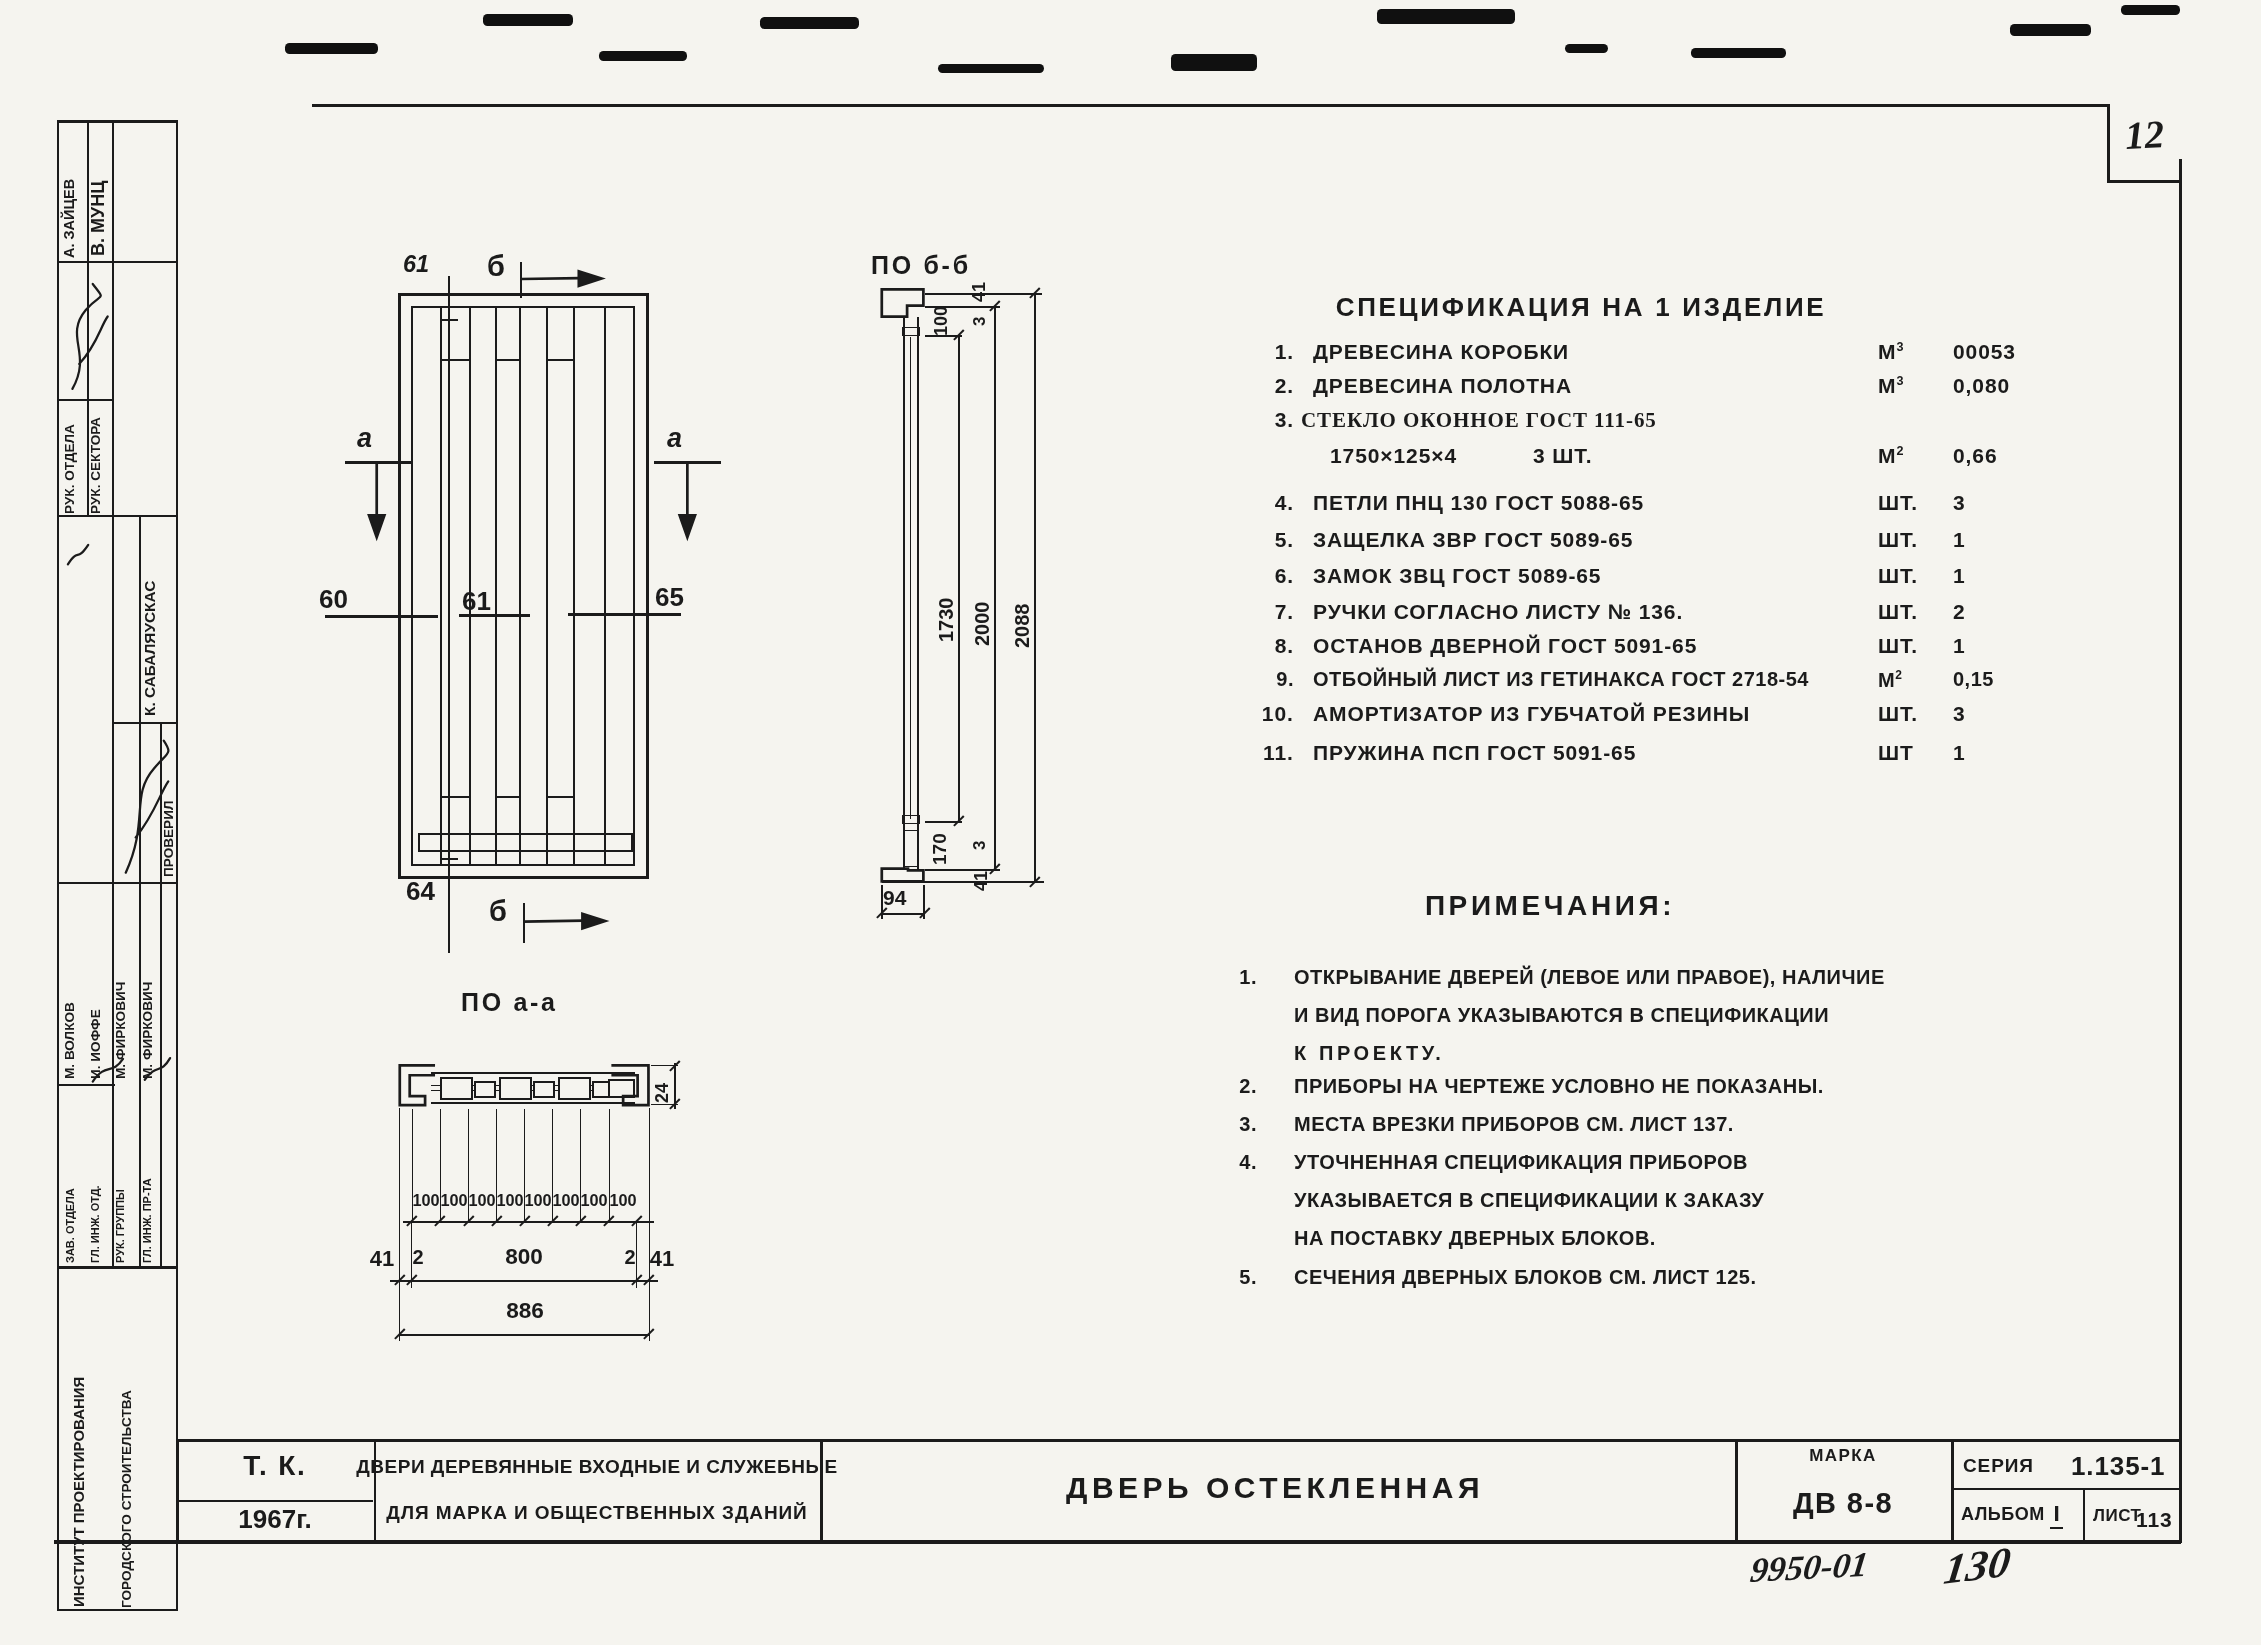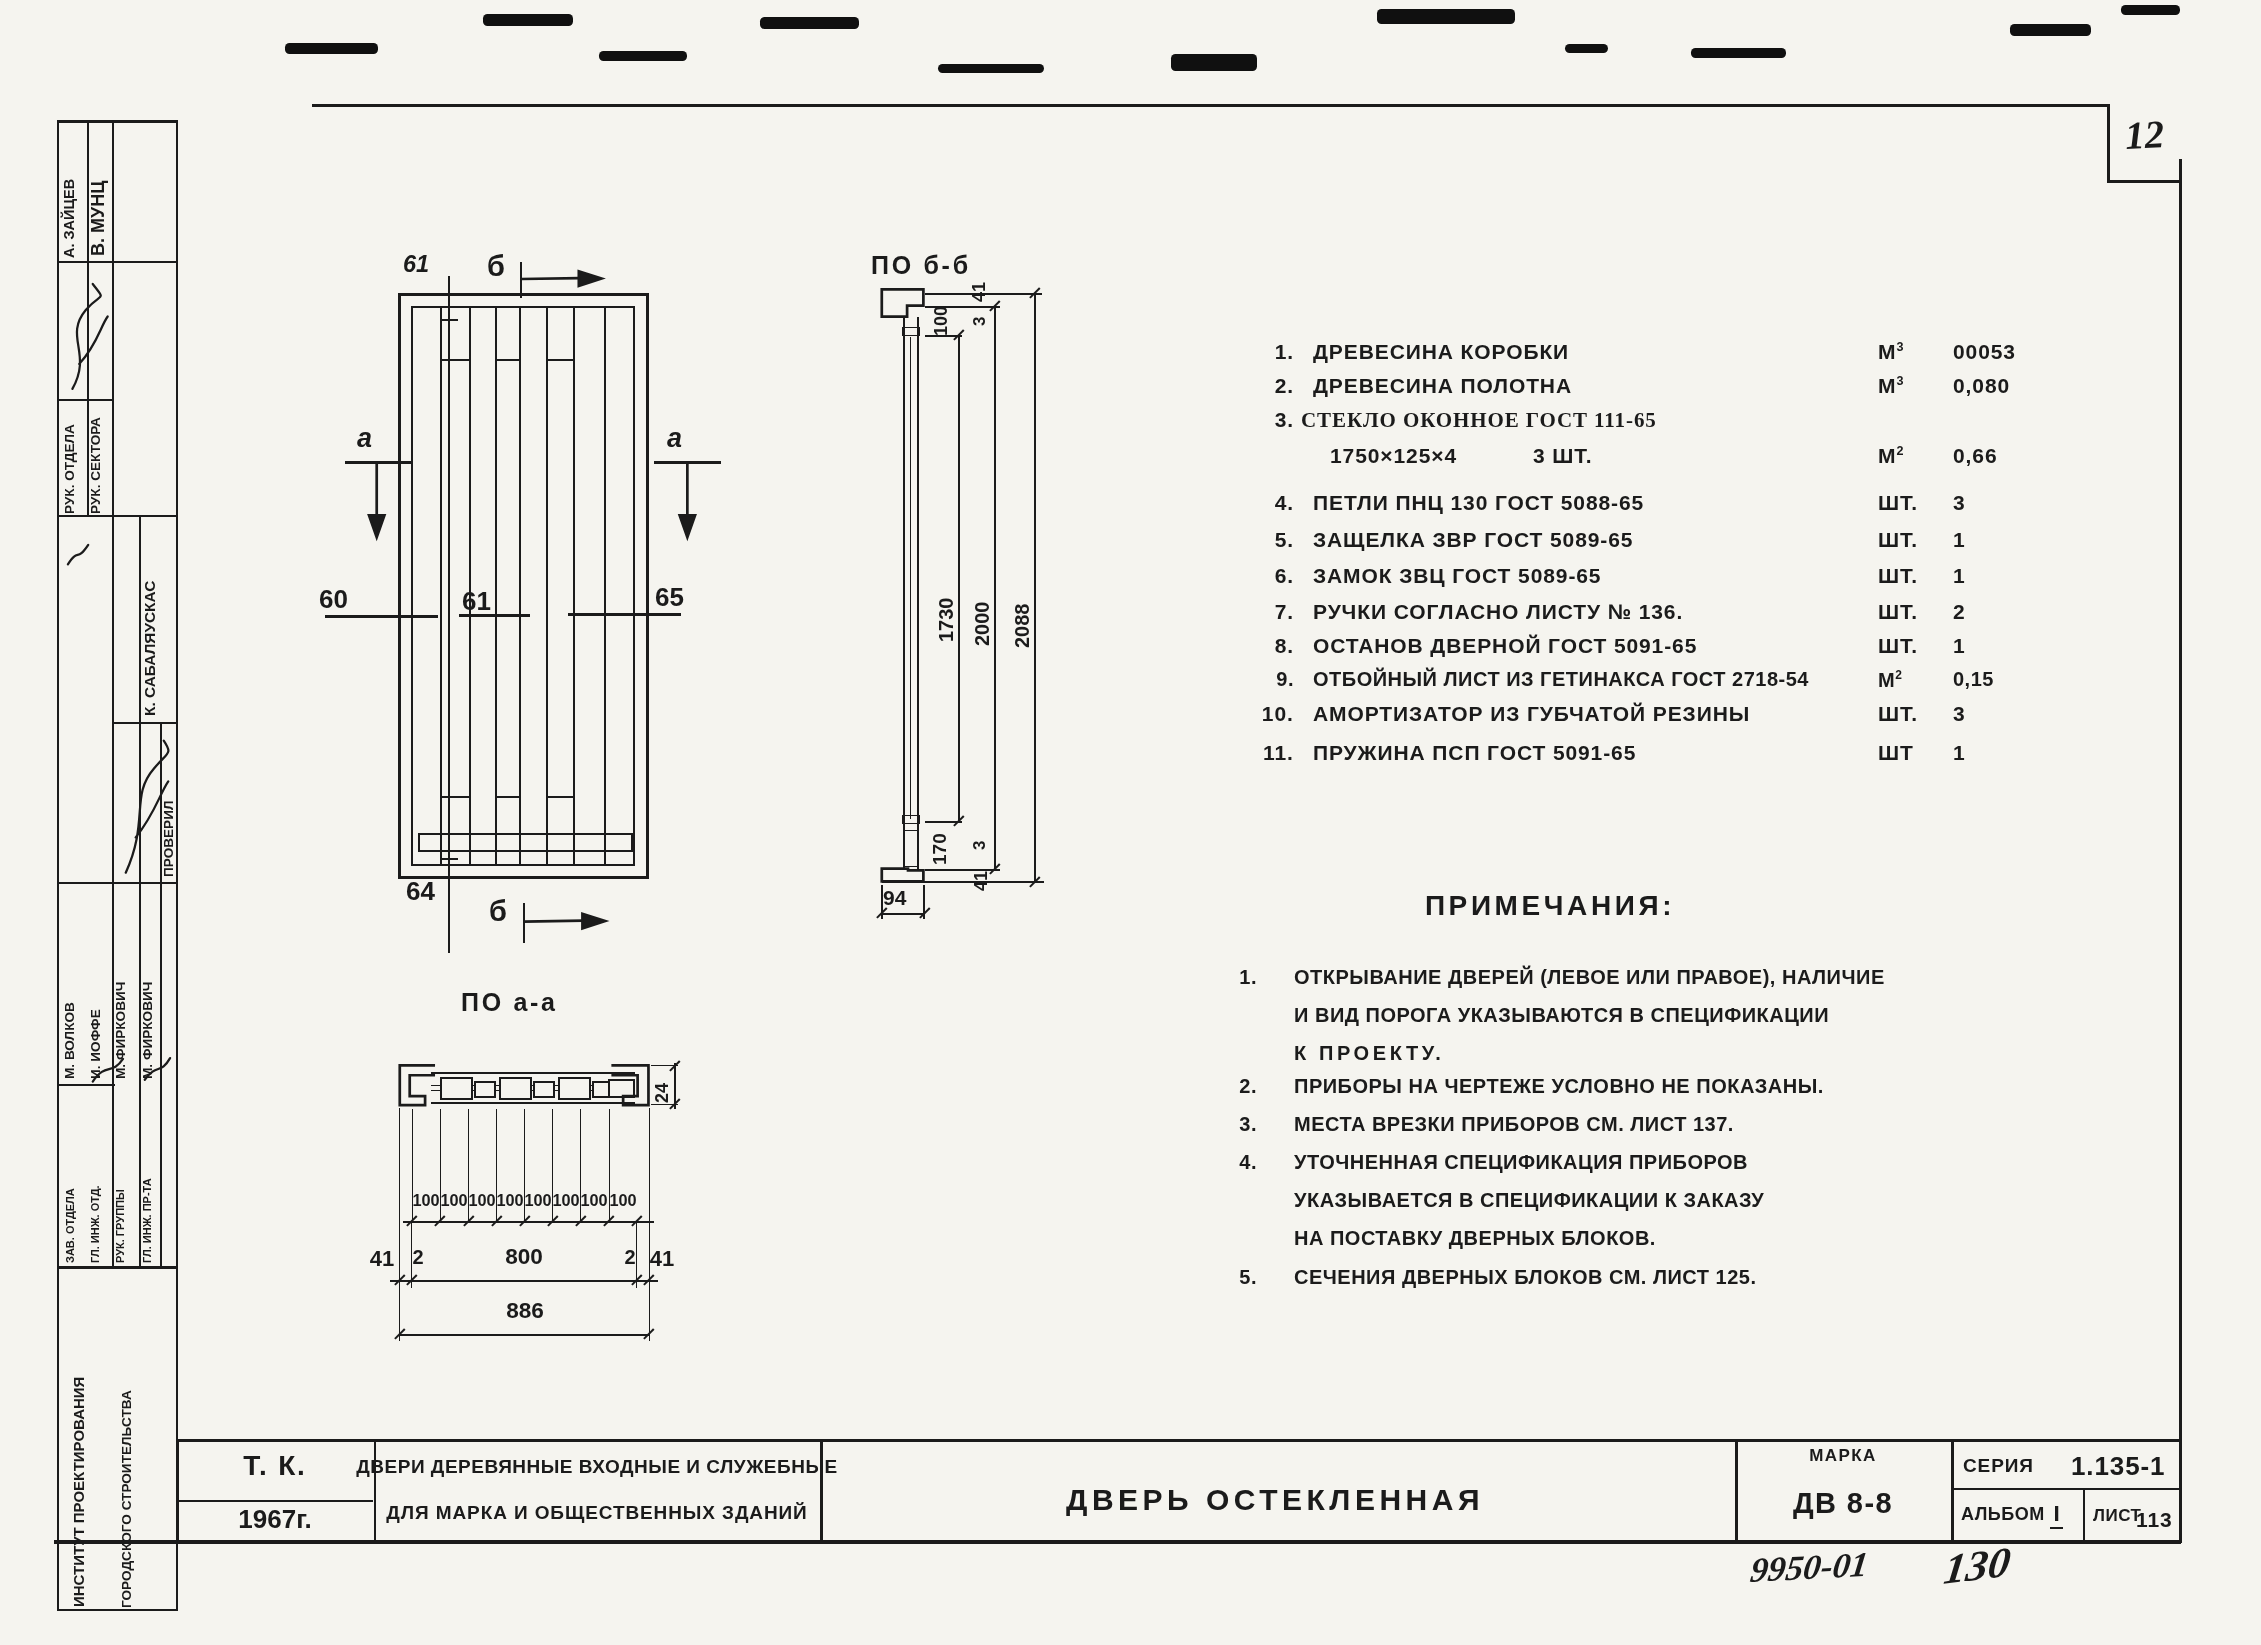--- a/index.html
+++ b/index.html
@@ -227,20 +227,21 @@
   <div class="tick" style="left:393px;top:1279px;"></div>
   <div class="tick" style="left:405px;top:1279px;"></div>
   <div class="tick" style="left:630px;top:1279px;"></div>
   <div class="tick" style="left:642px;top:1279px;"></div>
 
   <div class="ct" style="left:525px;top:1298px;font-size:22.6px;">886</div>
   <div class="ln" style="left:399px;top:1334px;width:251px;height:2.3px;"></div>
   <div class="tick" style="left:393px;top:1333px;"></div>
   <div class="tick" style="left:642px;top:1333px;"></div>
 
+  <div class="ct" style="left:1581px;top:292px;font-size:26px;letter-spacing:2.7px;">СПЕЦИФИКАЦИЯ НА 1 ИЗДЕЛИЕ</div>
 
   <div class="t" style="left:1253px;top:340px;width:841px;font-size:21px;letter-spacing:0.9px;">
     <span class="t" style="left:0;width:41px;text-align:right;">1.</span>
     <span class="t" style="left:60px;">ДРЕВЕСИНА КОРОБКИ</span>
     <span class="t" style="left:625px;"><span>М</span><sup>3</sup></span>
     <span class="t" style="left:700px;">00053</span>
   </div>
   <div class="t" style="left:1253px;top:374px;width:841px;font-size:21px;letter-spacing:0.9px;">
     <span class="t" style="left:0;width:41px;text-align:right;">2.</span>
     <span class="t" style="left:60px;">ДРЕВЕСИНА ПОЛОТНА</span>
@@ -338,21 +339,21 @@
   <div class="ln" style="left:1735px;top:1439px;width:2.7px;height:104px;"></div>
   <div class="ln" style="left:1951px;top:1439px;width:2.7px;height:104px;"></div>
   <div class="ln" style="left:2083px;top:1489px;width:2.3px;height:54px;"></div>
   <div class="ln" style="left:176px;top:1500px;width:197px;height:2.3px;"></div>
   <div class="ln" style="left:1951px;top:1488px;width:231px;height:2.3px;"></div>
 
   <div class="ct" style="left:275px;top:1450px;font-size:28px;letter-spacing:1.8px;">Т. К.</div>
   <div class="ct" style="left:275px;top:1504px;font-size:26px;">1967г.</div>
   <div class="ct" style="left:597px;top:1456px;font-size:19px;letter-spacing:0.5px;">ДВЕРИ ДЕРЕВЯННЫЕ ВХОДНЫЕ И СЛУЖЕБНЫЕ</div>
   <div class="ct" style="left:597px;top:1502px;font-size:19px;letter-spacing:0.9px;">ДЛЯ МАРКА И ОБЩЕСТВЕННЫХ ЗДАНИЙ</div>
-  <div class="ct" style="left:1275px;top:1471px;font-size:30px;letter-spacing:4.5px;margin-top:12px;">ДВЕРЬ ОСТЕКЛЕННАЯ</div>
+  <div class="ct" style="left:1275px;top:1471px;font-size:30px;letter-spacing:4.5px;">ДВЕРЬ ОСТЕКЛЕННАЯ</div>
   <div class="ct" style="left:1843px;top:1446px;font-size:17px;letter-spacing:1.4px;">МАРКА</div>
   <div class="ct" style="left:1843px;top:1487px;font-size:29px;letter-spacing:1.4px;">ДВ 8-8</div>
   <div class="t" style="left:1963px;top:1455px;font-size:19px;letter-spacing:0.9px;">СЕРИЯ</div>
   <div class="t" style="left:2071px;top:1451px;font-size:26px;letter-spacing:0.9px;">1.135-1</div>
   <div class="t" style="left:1961px;top:1504px;font-size:18px;letter-spacing:0.5px;">АЛЬБОМ</div>
   <div class="t" style="left:2050px;top:1501px;font-size:22.6px;border-bottom:2.3px solid #1b1b1b;padding:0 3.6px;">I</div>
   <div class="t" style="left:2093px;top:1506px;font-size:17px;letter-spacing:0.5px;">ЛИСТ</div>
   <div class="t" style="left:2136px;top:1508px;font-size:21px;letter-spacing:0.9px;">113</div>
 
   <div class="t hand" style="left:1751px;top:1548px;font-size:35px;transform:skewX(-10deg) rotate(-3deg);">9950-01</div>

